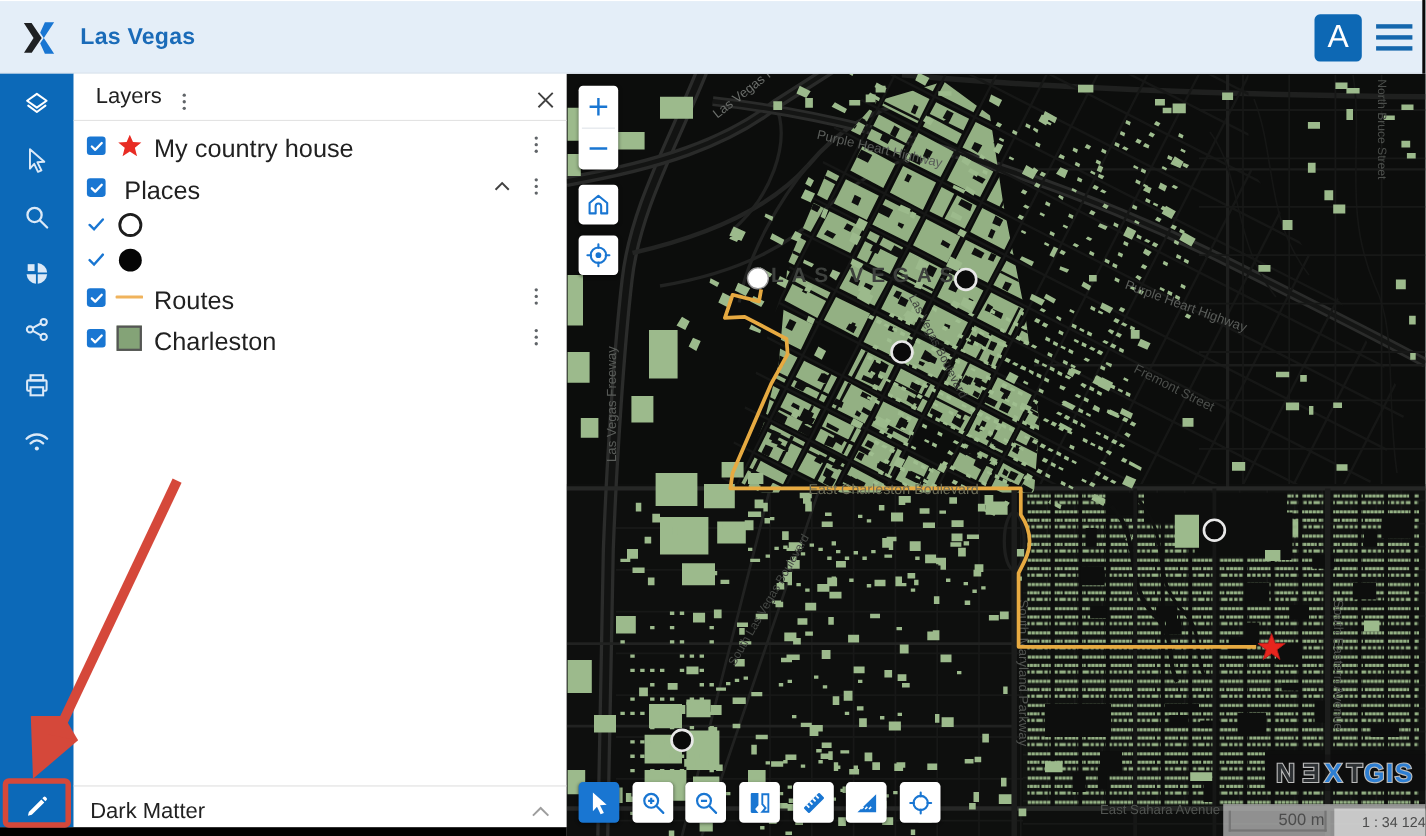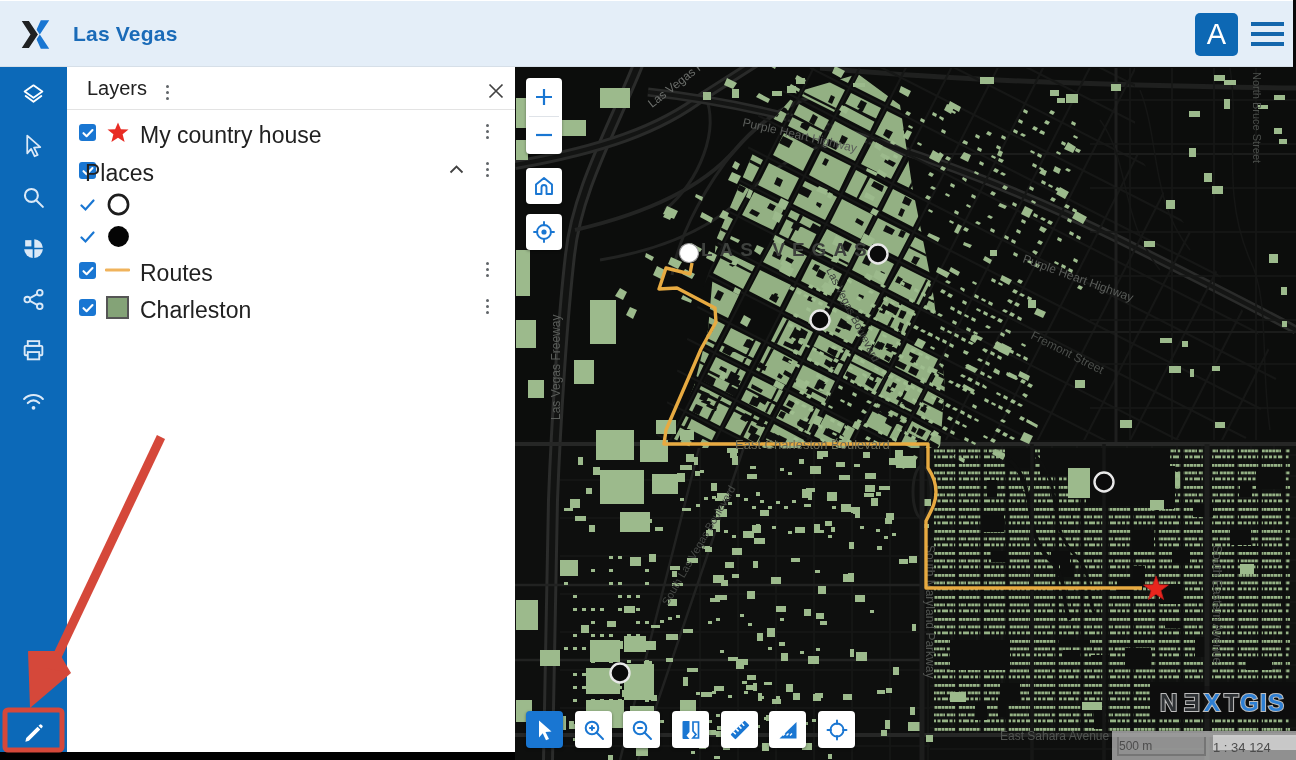--- a/index.html
+++ b/index.html
@@ -229,21 +229,21 @@
       <i></i>
       <i></i>
       <i></i>
     </div>
 
  <div class="cb" style="left:12px;top:95px">
       <svg width="14" height="14" viewBox="0 0 14 14">
         <path d="M2.5 7.2 L5.6 10.2 L11.5 4" fill="none" stroke="#fff" stroke-width="2.1" stroke-linecap="round" stroke-linejoin="round"></path>
       </svg>
     </div>
- <span class="rowtext" style="position:absolute;left:18px;top:93px">Places</span>
+ <span class="rowtext" style="position:absolute;left:46px;top:93px">Places</span>
  <svg style="position:absolute;left:382px;top:98px" width="15" height="9" viewBox="0 0 15 9">
       <path d="M1.5 7.5 L7.5 1.5 L13.5 7.5" fill="none" stroke="#424242" stroke-width="1.8"></path>
     </svg>
  <div class="kebab" style="left:419px;top:95px">
       <i></i>
       <i></i>
       <i></i>
     </div>
 
  <div style="position:absolute;left:13px;top:131px"><svg width="15" height="13" viewBox="0 0 15 13">
@@ -281,20 +281,26 @@
       </svg>
     </div>
  <div style="position:absolute;left:39px;top:229px;width:23px;height:23px;background:#84a377;border:2px solid #555"></div>
  <span class="rowtext" style="position:absolute;left:73px;top:230px">Charleston</span>
  <div class="kebab" style="left:419px;top:232px">
       <i></i>
       <i></i>
       <i></i>
     </div>
 
+ <div class="basemap">
+   <span>Dark Matter</span>
+   <svg style="position:absolute;left:416px;top:18px" width="17" height="10" viewBox="0 0 17 10">
+        <path d="M1.5 8.5 L8.5 1.5 L15.5 8.5" fill="none" stroke="#9e9e9e" stroke-width="1.8"></path>
+      </svg>
+ </div>
 </div>
 
 <div style="position:absolute;left:526px;top:78px;width:36px;height:76px;background:#fff;border-radius:4px;box-shadow:0 1px 3px rgba(0,0,0,.4)">
   <svg style="position:absolute;left:7px;top:8px" width="22" height="22" viewBox="0 0 22 22">
       <path d="M11 3 V19 M3 11 H19" stroke="#1976d2" stroke-width="2.2"></path>
     </svg>
   <div style="position:absolute;left:3px;top:38px;width:30px;height:1px;background:#dfe3e8"></div>
   <svg style="position:absolute;left:7px;top:46px" width="22" height="22" viewBox="0 0 22 22">
       <path d="M3 11 H19" stroke="#1976d2" stroke-width="2.2"></path>
     </svg>
@@ -364,22 +370,22 @@
 <div class="tbtn" style="left:818px;">
     <svg width="24" height="24" viewBox="0 0 24 24">
       <g fill="none" stroke="#1976d2" stroke-width="1.9">
         <circle cx="12" cy="12" r="6.5"></circle>
         <path d="M12 2.5 V6 M12 18 V21.5 M2.5 12 H6 M18 12 H21.5" stroke-linecap="round"></path>
       </g>
     </svg>
   </div>
 
 <div style="position:absolute;left:1112px;top:731px;width:184px;height:29px;background:rgba(225,225,225,0.62)">
-  <div style="position:absolute;left:5px;top:6px;width:89px;height:19px;border-left:2px solid #757575;border-right:2px solid #757575;border-bottom:2px solid #757575;text-align:left;font-size:12px;color:#4c4c4c;line-height:18px">500 m</div>
-  <div style="position:absolute;left:101px;top:4px;width:83px;height:15px;background:rgba(255,255,255,0.5);text-align:left;font-size:13px;color:#4c4c4c;line-height:25px">1 : 34 124</div>
+  <div style="position:absolute;left:5px;top:6px;width:89px;height:19px;border-left:2px solid #757575;border-right:2px solid #757575;border-bottom:2px solid #757575;text-align:right;font-size:15px;color:#4c4c4c;line-height:18px">500 m</div>
+  <div style="position:absolute;left:101px;top:4px;width:83px;height:25px;background:rgba(255,255,255,0.5);text-align:right;font-size:13px;color:#4c4c4c;line-height:25px">1 : 34 124</div>
 </div>
 
 <div style="position:absolute;left:0px;top:752px;width:515px;height:8px;background:#000"></div>
 <div style="position:absolute;left:1293px;top:0px;width:3px;height:67px;background:#0a0a0a"></div>
 
 <svg style="position:absolute;left:0;top:0;pointer-events:none" width="1296" height="760" viewBox="0 0 1296 760">
   <path d="M161 437 L53 665" stroke="#d5483a" stroke-width="9" fill="none"></path>
   <polygon points="28,651 71,673 30,708" fill="#d5483a"></polygon>
     <polygon points="28,651 58,651 71,673 45,668" fill="#d5483a"></polygon>
   <rect x="5" y="710" width="57" height="40" rx="3" fill="none" stroke="#d5483a" stroke-width="5"></rect>

